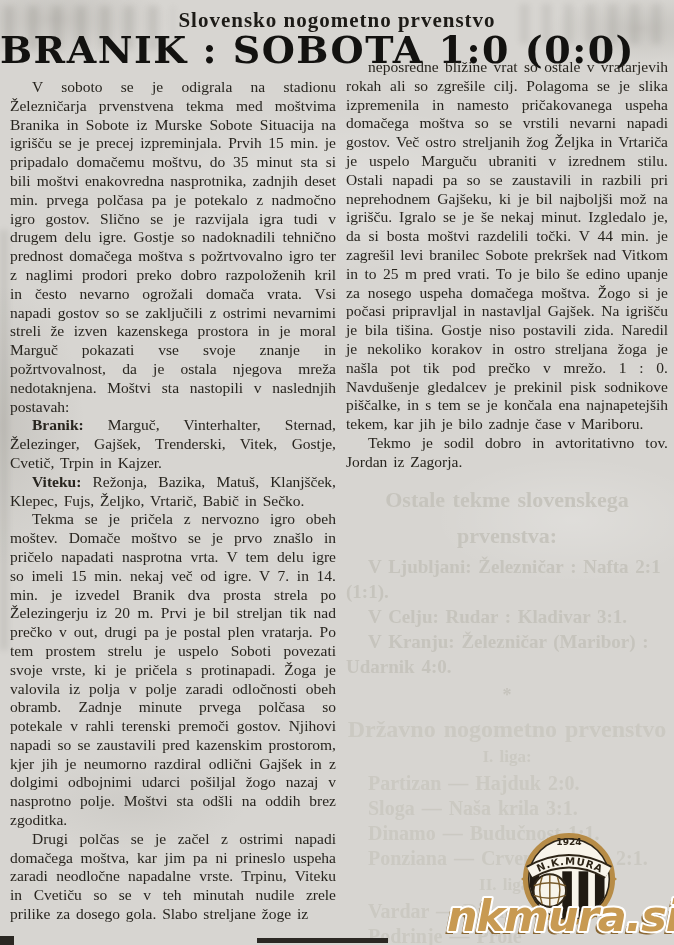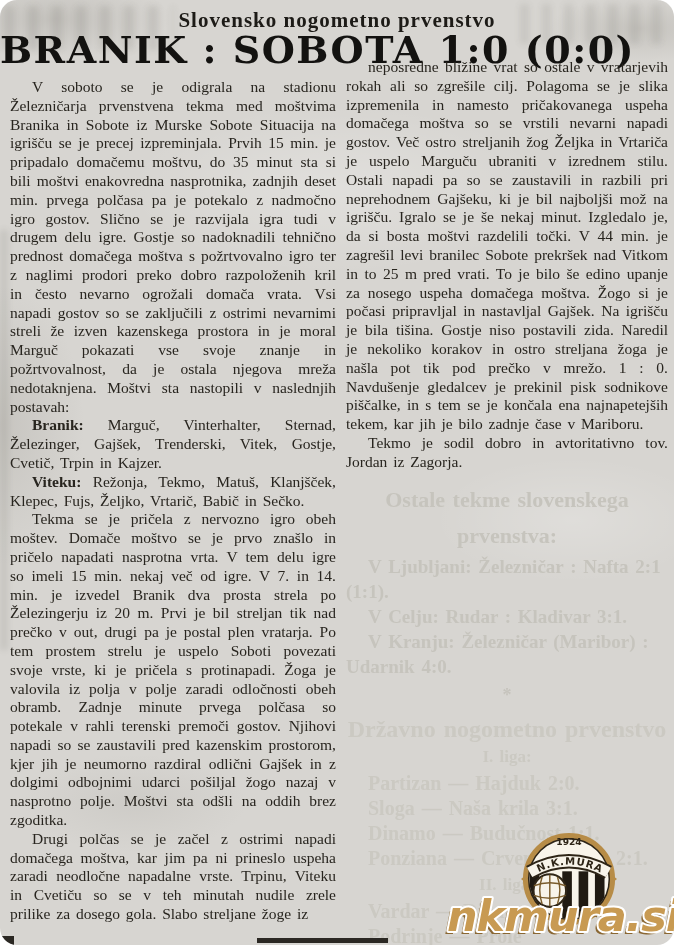--- a/index.html
+++ b/index.html
@@ -8,21 +8,20 @@
     background-color:#d7d5d1;
     background-image:
       radial-gradient(ellipse 180px 60px at 8% 2%, rgba(150,147,140,.30), transparent 65%),
       radial-gradient(ellipse 140px 50px at 95% 3%, rgba(150,147,140,.28), transparent 65%),
       radial-gradient(ellipse 300px 120px at 50% 20%, rgba(255,255,255,.25), transparent 70%),
       radial-gradient(ellipse 120px 200px at 0% 45%, rgba(140,137,130,.22), transparent 70%),
       radial-gradient(ellipse 200px 90px at 85% 55%, rgba(255,255,255,.20), transparent 70%),
       radial-gradient(ellipse 160px 70px at 20% 85%, rgba(150,147,140,.15), transparent 70%);
     font-family:"Liberation Serif", serif;
     color:#28251f;
-    border-radius:17px;
   }
   .masthead{
     position:absolute; top:8px; left:0; width:100%;
     text-align:center; font-size:21px; font-weight:bold; letter-spacing:1px;
     color:#1d1b17;
   }
   .headline{
     position:absolute; top:27px; left:0; width:100%;
     text-align:left; font-family:"DejaVu Serif", serif;
     font-size:38px; font-weight:bold; letter-spacing:1.5px; color:#131210;
@@ -65,21 +64,21 @@
   <div class="smudge sm1"></div>
   <div class="smudge sm2"></div>
   <div class="smudge sm3"></div>
 
   <div class="masthead">Slovensko nogometno prvenstvo</div>
   <div class="headline">BRANIK : SOBOTA 1:0 (0:0)</div>
 
   <div class="col col-left">
     <p>V soboto se je odigrala na stadionu Železničarja prvenstvena tekma med moštvima Branika in Sobote iz Murske Sobote Situacija na igrišču se je precej izpreminjala. Prvih 15 min. je pripadalo domačemu moštvu, do 35 minut sta si bili moštvi enakovredna nasprotnika, zadnjih deset min. prvega polčasa pa je potekalo z nadmočno igro gostov. Slično se je razvijala igra tudi v drugem delu igre. Gostje so nadoknadili tehnično prednost domačega moštva s požrtvovalno igro ter z naglimi prodori preko dobro razpoloženih kril in često nevarno ogrožali domača vrata. Vsi napadi gostov so se zaključili z ostrimi nevarnimi streli že izven kazenskega prostora in je moral Marguč pokazati vse svoje znanje in požrtvovalnost, da je ostala njegova mreža nedotaknjena. Moštvi sta nastopili v naslednjih postavah:</p>
     <p><b>Branik:</b><span> Marguč, Vinterhalter, Sternad, Železinger, Gajšek, Trenderski, Vitek, Gostje, Cvetič, Trpin in Kajzer.</span></p>
-    <p><b>Viteku:</b><span> Režonja, Tekmo, Matuš, Klanjšček, Klepec, Fujs, Željko, Vrtarič, Babič in Sečko.</span></p>
+    <p><b>Viteku:</b><span> Režonja, Bazika, Matuš, Klanjšček, Klepec, Fujs, Željko, Vrtarič, Babič in Sečko.</span></p>
     <p>Tekma se je pričela z nervozno igro obeh moštev. Domače moštvo se je prvo znašlo in pričelo napadati nasprotna vrta. V tem delu igre so imeli 15 min. nekaj več od igre. V 7. in 14. min. je izvedel Branik dva prosta strela po Železingerju iz 20 m. Prvi je bil streljan tik nad prečko v out, drugi pa je postal plen vratarja. Po tem prostem strelu je uspelo Soboti povezati svoje vrste, ki je pričela s protinapadi. Žoga je valovila iz polja v polje zaradi odločnosti obeh obramb. Zadnje minute prvega polčasa so potekale v rahli terenski premoči gostov. Njihovi napadi so se zaustavili pred kazenskim prostorom, kjer jih je neumorno razdiral odlični Gajšek in z dolgimi odbojnimi udarci pošiljal žogo nazaj v nasprotno polje. Moštvi sta odšli na oddih brez zgoditka.</p>
     <p>Drugi polčas se je začel z ostrimi napadi domačega moštva, kar jim pa ni prineslo uspeha zaradi neodločne napadalne vrste. Trpinu, Viteku in Cvetiču so se v teh minutah nudile zrele prilike za dosego gola. Slabo streljane žoge iz</p>
   </div>
 
   <div class="col col-right">
     <p>neposredne bližine vrat so ostale v vratarjevih rokah ali so zgrešile cilj. Polagoma se je slika izpremenila in namesto pričakovanega uspeha domačega moštva so se vrstili nevarni napadi gostov. Več ostro streljanih žog Željka in Vrtariča je uspelo Marguču ubraniti v izrednem stilu. Ostali napadi pa so se zaustavili in razbili pri neprehodnem Gajšeku, ki je bil najboljši mož na igrišču. Igralo se je še nekaj minut. Izgledalo je, da si bosta moštvi razdelili točki. V 44 min. je zagrešil levi branilec Sobote prekršek nad Vitkom in to 25 m pred vrati. To je bilo še edino upanje za nosego uspeha domačega moštva. Žogo si je počasi pripravljal in nastavljal Gajšek. Na igrišču je bila tišina. Gostje niso postavili zida. Naredil je nekoliko korakov in ostro streljana žoga je našla pot tik pod prečko v mrežo. 1 : 0. Navdušenje gledalcev je prekinil pisk sodnikove piščalke, in s tem se je končala ena najnapetejših tekem, kar jih je bilo zadnje čase v Mariboru.</p>
     <p>Tekmo je sodil dobro in avtoritativno tov. Jordan iz Zagorja.</p>
 
     <p class="faded sec-title">Ostale tekme slovenskega prvenstva:</p>
     <p class="faded res">V Ljubljani: Železničar : Nafta 2:1 (1:1).</p>

